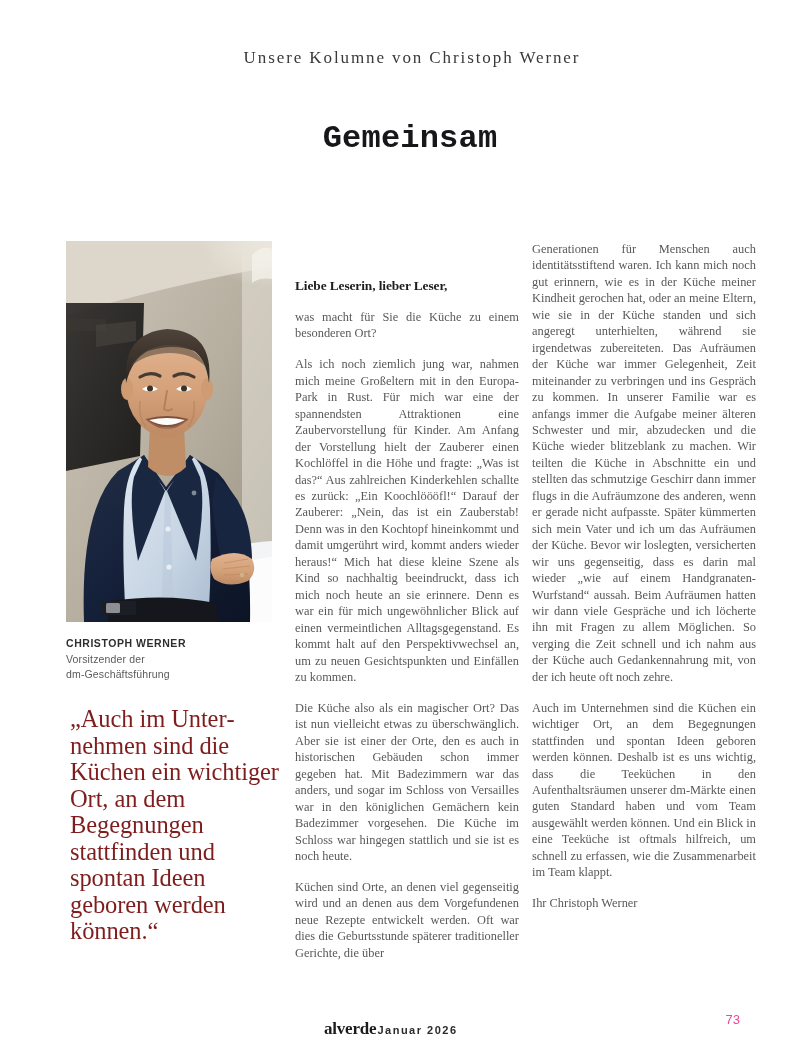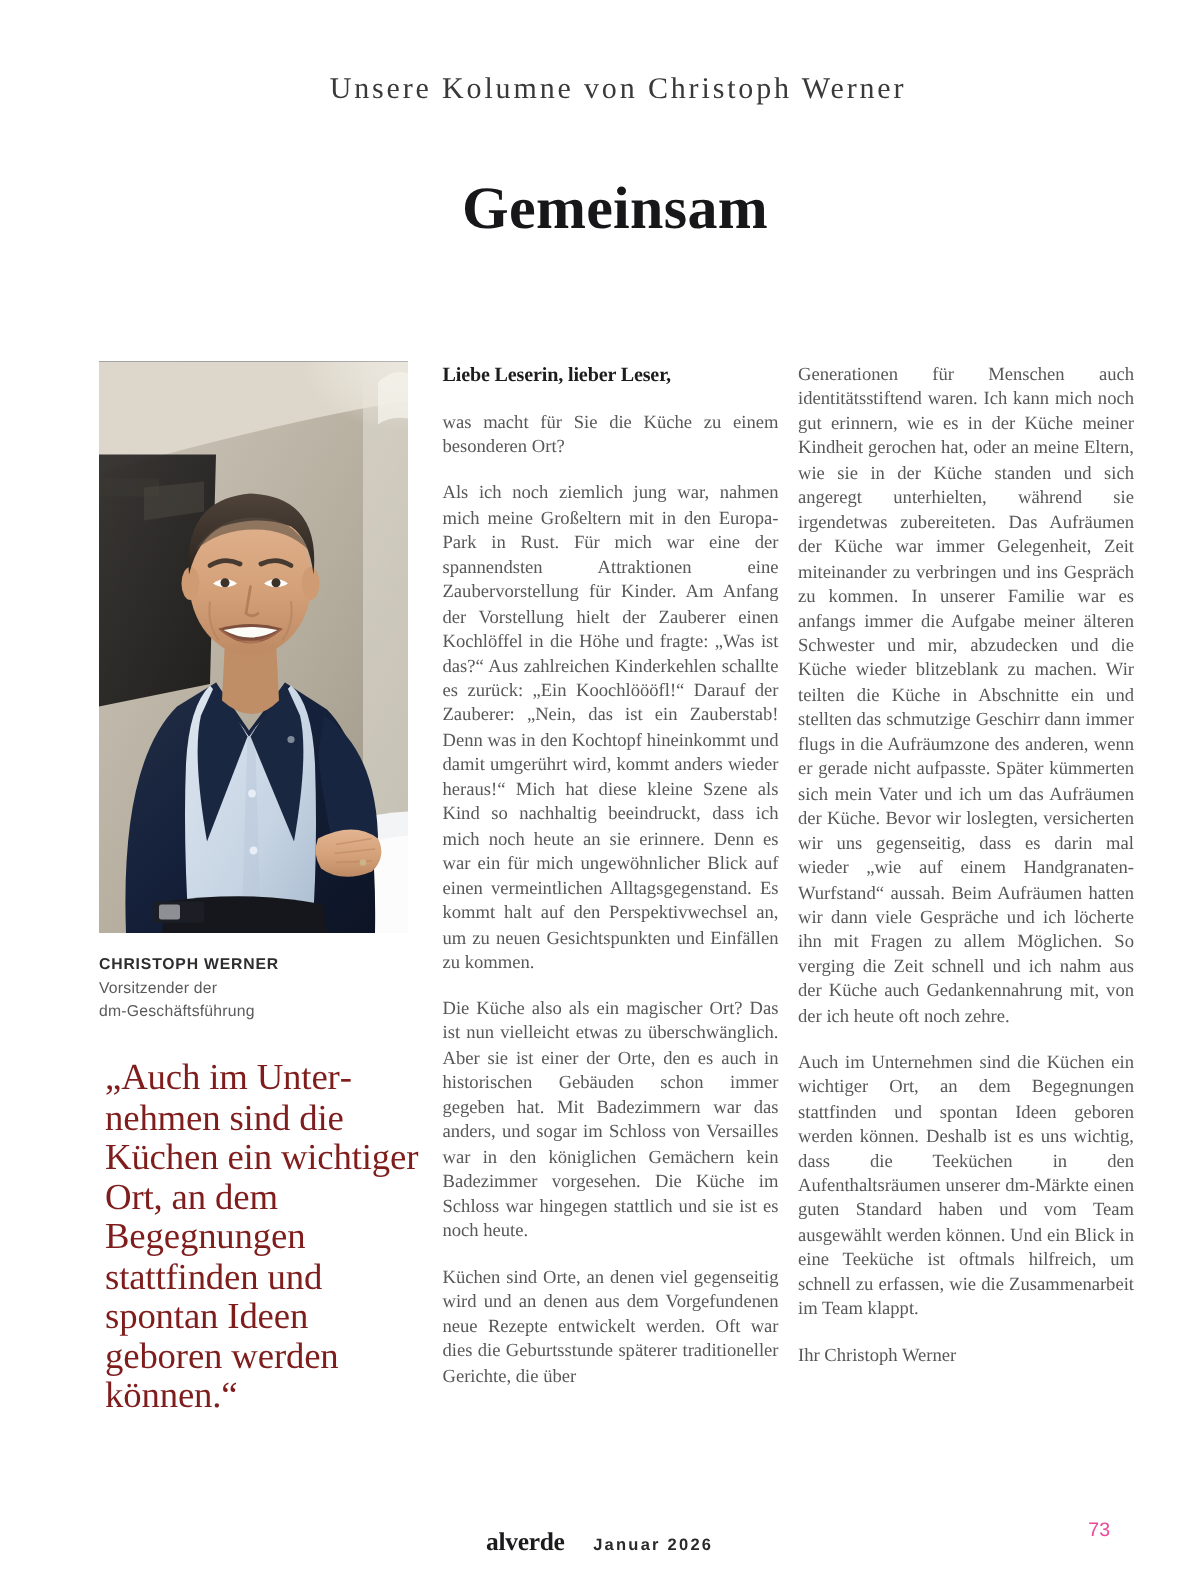--- a/index.html
+++ b/index.html
@@ -23,37 +23,37 @@
   }
 
   
   .kicker {
     position: absolute;
     left: 0;
     right: 0;
     top: 48px;
     text-align: center;
     font-family: "Liberation Serif", serif;
-    font-size: 20px;
+    font-size: 17px;
     letter-spacing: 1.9px;
     color: #39393b;
     font-weight: 400;
     white-space: nowrap;
     padding-left: 24px;
   }
 
   
   .headline {
     position: absolute;
     left: 180px;
     width: 460px;
     top: 118px;
     text-align: center;
-    font-family: Liberation Serif, serif;
-    font-size: 40px;
+    font-family: Liberation Mono, monospace;
+    font-size: 32px;
     line-height: 42px;
     font-weight: 700;
     color: #17171a;
     letter-spacing: 0.2px;
   }
   .headline .l2 { display: block; }
 
   
   .portrait {
     position: absolute;
@@ -110,21 +110,21 @@
     top: 241px;
     width: 224px;
     font-family: "Liberation Serif", serif;
     font-size: 12.4px;
     line-height: 16.45px;
     color: #585858;
     text-align: justify;
     text-justify: inter-word;
     hyphens: manual;
   }
-  .col-1 { left: 295px; }
+  .col-1 { left: 295px; margin-top: 36px; }
   .col-2 { left: 532px; }
 
   .col p {
     margin: 0 0 14.5px 0;
   }
   .col p:last-child { margin-bottom: 0; }
 
   .col .lead {
     font-weight: 700;
     font-size: 13.4px;
@@ -143,21 +143,21 @@
     right: 60px;
     top: 1006px;
     height: 34px;
   }
   .footer-center {
     position: absolute;
     left: 258px;
     top: 6px;
     display: flex;
     align-items: baseline;
-    gap: 19px;
+    gap: 1px;
   }
   .brand {
     font-family: "Liberation Serif", serif;
     font-size: 17px;
     font-weight: 700;
     color: #1b1b1e;
     letter-spacing: -0.2px;
   }
   .issue {
     font-family: "Liberation Sans", sans-serif;

